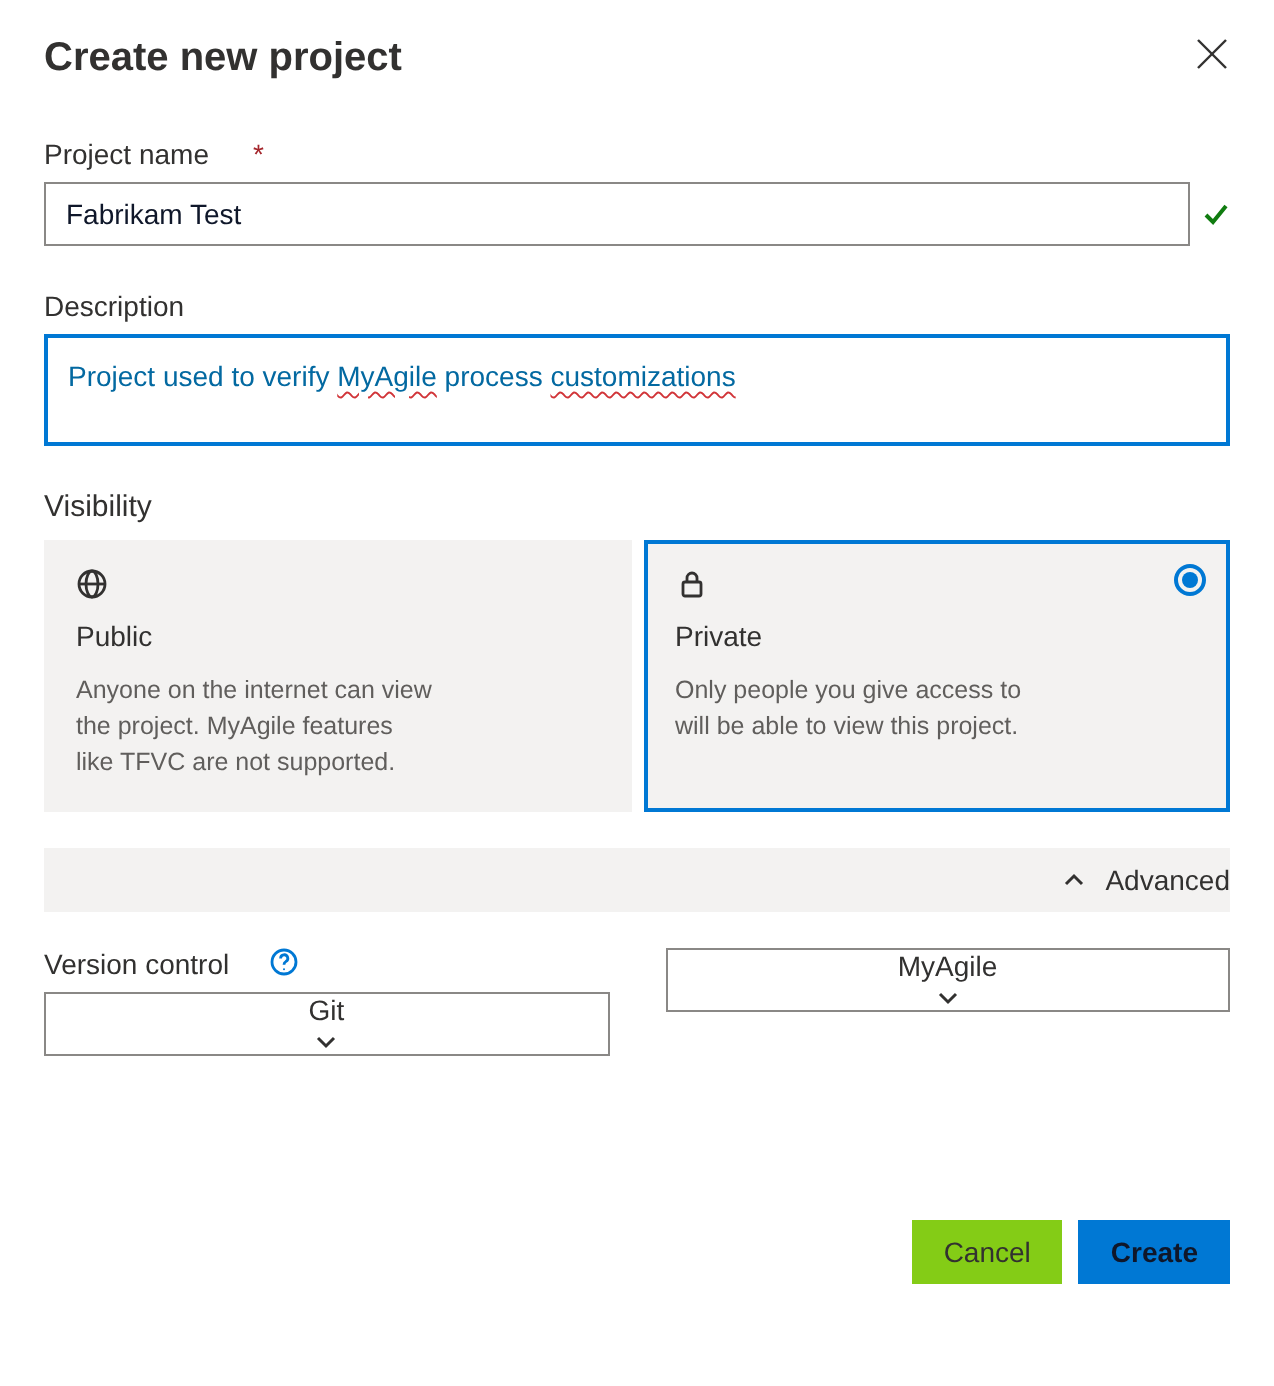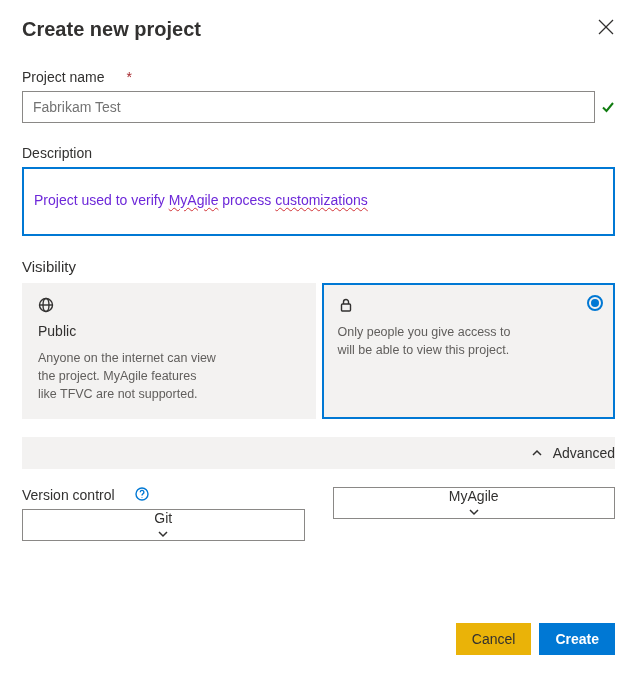--- a/index.html
+++ b/index.html
@@ -16,32 +16,32 @@
   .dlg-title { font-size: 20px; font-weight: 700; }
   .close-x { width: 18px; height: 18px; stroke: #323130; stroke-width: 1.2; cursor: pointer; }
   .field-label { font-size: 14px; margin-bottom: 6px; display: flex; align-items: flex-start; gap: 20px; }
   .req { color: #a4262c; margin-left: 2px; }
   .name-row { display: flex; align-items: center; gap: 6px; margin-bottom: 22px; }
   .text-input {
     flex: 1;
     height: 32px;
     padding: 0 10px;
     font-size: 14px;
-    color: #737373;
+    color: #0f172a;
     border: 1px solid #8a8886;
     outline: none;
     background: #fff;
   }
   .check-ok { width: 14px; height: 14px; stroke: #107c10; stroke-width: 2; fill: none; }
   .desc-area {
     width: 100%;
-    height: 69px;
-    padding: 22px 10px;
+    height: 56px;
+    padding: 10px 10px;
     font-size: 14px;
-    color: #6d28d9;
+    color: #0369a1;
     border: 2px solid #0078d4;
     outline: none;
     resize: none;
     font-family: inherit;
     margin-bottom: 22px;
     line-height: 1.35;
   }
   .spellerr { text-decoration: underline wavy #d13438; text-decoration-thickness: 1px; text-underline-offset: 2px; }
   .desc-area[contenteditable] { display:block; }
   .vis-label { font-size: 15px; margin-bottom: 8px; }
@@ -91,22 +91,22 @@
     display: flex; justify-content: flex-end; gap: 8px;
     margin-top: 82px;
   }
   .btn {
     min-width: 72px; height: 32px;
     display: flex; align-items: center; justify-content: center;
     padding: 0 16px; font-size: 14px;
     border: none; cursor: pointer;
     font-family: inherit;
   }
-  .btn-cancel { background: #eab308; color: #323130; }
-  .btn-primary { background: #0078d4; color: #ffffff; font-weight: 600; }
+  .btn-cancel { background: #84cc16; color: #323130; }
+  .btn-primary { background: #0078d4; color: #0f172a; font-weight: 600; }
 </style>
 </head>
 <body>
 
 <div class="dlg-header">
   <div class="dlg-title">Create new project</div>
   <svg class="close-x" viewBox="0 0 18 18">
     <line x1="2" y1="2" x2="16" y2="16"></line>
       <line x1="16" y1="2" x2="2" y2="16"></line>
   </svg>
@@ -138,20 +138,21 @@
     </svg>
     <div class="vis-title">Public</div>
     <div class="vis-desc">Anyone on the internet can view the project. MyAgile features like TFVC are not supported.</div>
   </div>
   <div class="vis-card selected">
     <div class="radio-dot"></div>
     <svg class="vis-icon" viewBox="0 0 16 16">
       <rect x="3.5" y="7" width="9" height="7" rx="1"></rect>
       <path d="M5.5 7 V5 a2.5 2.5 0 0 1 5 0 V7"></path>
     </svg>
+    <div class="vis-title">Private</div>
     <div class="vis-desc">Only people you give access to will be able to view this project.</div>
   </div>
 </div>
 
 <div class="adv-toggle">
   <svg class="chev-up" viewBox="0 0 12 12">
     <polyline points="2,8 6,4 10,8"></polyline>
   </svg>
   <span>Advanced</span>
 </div>

